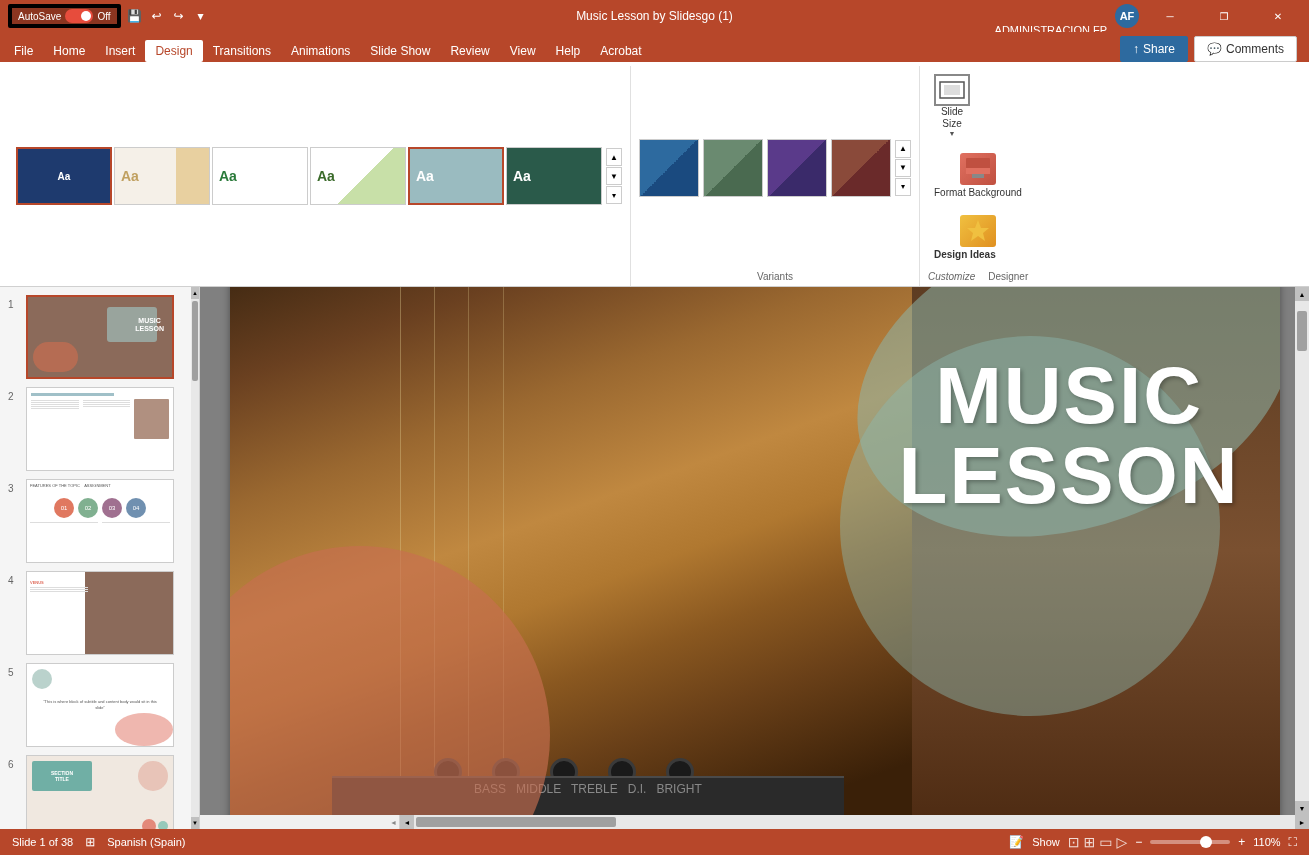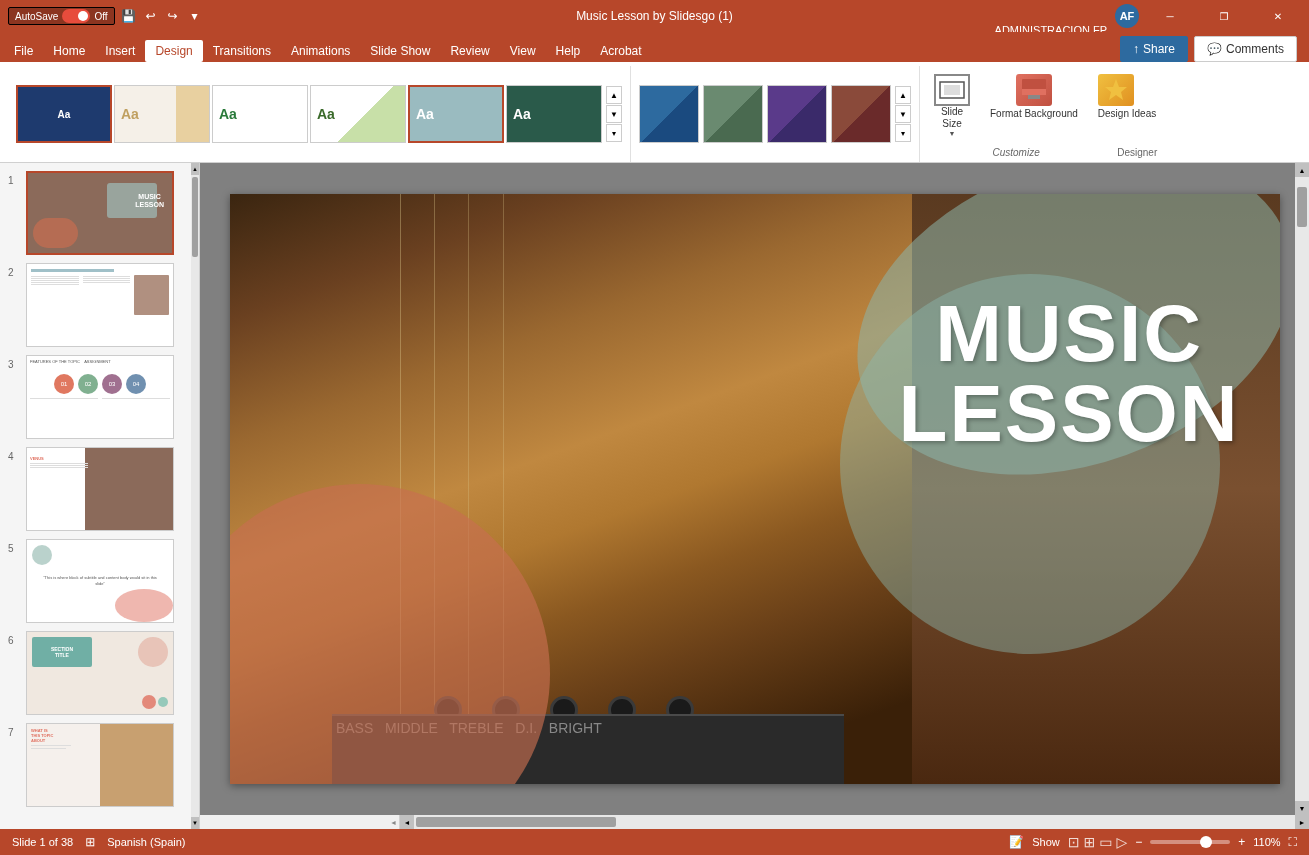--- a/index.html
+++ b/index.html
@@ -12,21 +12,21 @@
       display: flex;
       align-items: center;
       justify-content: space-between;
       padding: 0 8px;
       color: white;
       flex-shrink: 0;
     }
     .titlebar-left { display: flex; align-items: center; gap: 6px; }
     .titlebar-center { position: absolute; left: 50%; transform: translateX(-50%); font-size: 12px; color: white; }
     .titlebar-right { display: flex; align-items: center; gap: 8px; margin-left: auto; }
-    .autosave-badge { background: #8b3520; border: 1px solid #000000; border-radius: 2px; padding: 1px 6px; font-size: 10px; display: flex; align-items: center; gap: 4px; }
+    .autosave-badge { background: #8b3520; border: 4px solid #000000; border-radius: 2px; padding: 1px 6px; font-size: 10px; display: flex; align-items: center; gap: 4px; }
     .autosave-toggle { width: 28px; height: 14px; background: #e74c3c; border-radius: 7px; display: inline-block; position: relative; }
     .autosave-toggle::after { content:''; position: absolute; right: 2px; top: 2px; width: 10px; height: 10px; background: white; border-radius: 50%; }
     .titlebar-icon { width: 16px; height: 16px; display: flex; align-items: center; justify-content: center; cursor: pointer; }
     .win-btn { width: 46px; height: 32px; display: flex; align-items: center; justify-content: center; cursor: pointer; font-size: 10px; }
     .user-avatar { width: 24px; height: 24px; border-radius: 50%; background: #2d6a9f; display: flex; align-items: center; justify-content: center; font-size: 11px; font-weight: bold; color: white; }
 
     
     .menubar {
       height: 30px;
       background: #b7472a;
@@ -274,22 +274,22 @@
     .th1 span { color: white; font-size: 10px; font-weight: bold; }
 
     .format-bg-btn {
       display: flex; flex-direction: column; align-items: center; padding: 4px 6px;
       cursor: pointer; border-radius: 2px; gap: 2px;
     }
     .format-bg-icon { width: 36px; height: 32px; border-radius: 3px; background: linear-gradient(135deg, #e07060, #c05040); display: flex; align-items: center; justify-content: center; }
     .format-bg-label { font-size: 10px; color: #333; text-align: center; line-height: 1.2; }
 
     .design-ideas-btn {
-      display: flex; flex-direction: column; align-items: flex-start; padding: 4px 6px;
-      cursor: pointer; border-radius: 2px; gap: 2px;
+      display: flex; flex-direction: column; align-items: flex-end; padding: 4px 6px;
+      cursor: pointer; border-radius: 2px; gap: 2px; font-weight: bold;
     }
     .design-ideas-icon { width: 36px; height: 32px; background: linear-gradient(135deg, #f0c040, #e09020); border-radius: 3px; display: flex; align-items: center; justify-content: center; }
 
     .slide-size-wrapper {
       display: flex; flex-direction: column; align-items: center; padding: 4px 6px;
       cursor: pointer;
     }
     .slide-size-icon { width: 36px; height: 32px; border: 2px solid #888; background: white; display: flex; align-items: center; justify-content: center; font-size: 8px; color: #555; }
   </style>
 </head>
@@ -402,24 +402,25 @@
           <div class="variant-item" style="background:linear-gradient(135deg,#6a8a70 50%,#4a6a50 50%);"></div>
           <div class="variant-item" style="background:linear-gradient(135deg,#5a3a8a 50%,#3a2a6a 50%);"></div>
           <div class="variant-item" style="background:linear-gradient(135deg,#8a4a3a 50%,#6a2a2a 50%);"></div>
         </div>
         <div class="gallery-scroll">
           <div class="gallery-scroll-btn">▲</div>
           <div class="gallery-scroll-btn">▼</div>
           <div class="gallery-scroll-btn">▾</div>
         </div>
       </div>
+      <div class="ribbon-section-label">Variants</div>
     </div>
 
     <div class="ribbon-section" style="border-right:none;">
-      <div class="ribbon-section-content" style="gap:8px; align-items:flex-start; padding-top:4px;">
+      <div class="ribbon-section-content" style="gap:8px; align-items:flex-start; padding-top:4px;flex-direction:column;">
 
         <div class="slide-size-wrapper">
           <div class="slide-size-icon">
             <svg width="28" height="20">
               <rect x="2" y="2" width="24" height="16" fill="none" stroke="#555" stroke-width="1.5"></rect>
               <rect x="6" y="5" width="16" height="10" fill="#ddd"></rect>
             </svg>
           </div>
           <div class="btn-label" style="font-size:10px;color:#333;text-align:center;line-height:1.2;">Slide<br>Size</div>
           <div style="font-size:7px;color:#555;">▼</div>
@@ -609,21 +610,21 @@
 
               <div style="position:absolute;bottom:60px;left:30%;display:flex;gap:30px;">
                 <div style="width:28px;height:28px;border-radius:50%;background:#1a1a1a;border:3px solid #3a3a3a;"></div>
                 <div style="width:28px;height:28px;border-radius:50%;background:#1a1a1a;border:3px solid #3a3a3a;"></div>
                 <div style="width:28px;height:28px;border-radius:50%;background:#1a1a1a;border:3px solid #3a3a3a;"></div>
                 <div style="width:28px;height:28px;border-radius:50%;background:#1a1a1a;border:3px solid #3a3a3a;"></div>
                 <div style="width:28px;height:28px;border-radius:50%;background:#1a1a1a;border:3px solid #3a3a3a;"></div>
               </div>
 
               <div style="position:absolute;bottom:0;left:15%;width:75%;height:70px;background:#2a2a2a;border-top:2px solid #4a4a4a;">
-                <div style="font-size:14px;color:#888;padding:4px;text-align:left;">BASS &nbsp; MIDDLE &nbsp; TREBLE &nbsp; D.I. &nbsp; BRIGHT</div>
+                <div style="font-size:12px;color:#888;padding:4px;text-align:center;">BASS &nbsp; MIDDLE &nbsp; TREBLE &nbsp; D.I. &nbsp; BRIGHT</div>
               </div>
             </div>
 
             <div style="position:absolute;right:0;top:0;width:35%;height:100%;background:linear-gradient(180deg,#5a3a20 0%,#7a5030 50%,#4a2810 100%);"></div>
           </div>
 
           <div class="slide-overlay-teal-top"></div>
 
           <div class="slide-overlay-teal-mid"></div>
 

